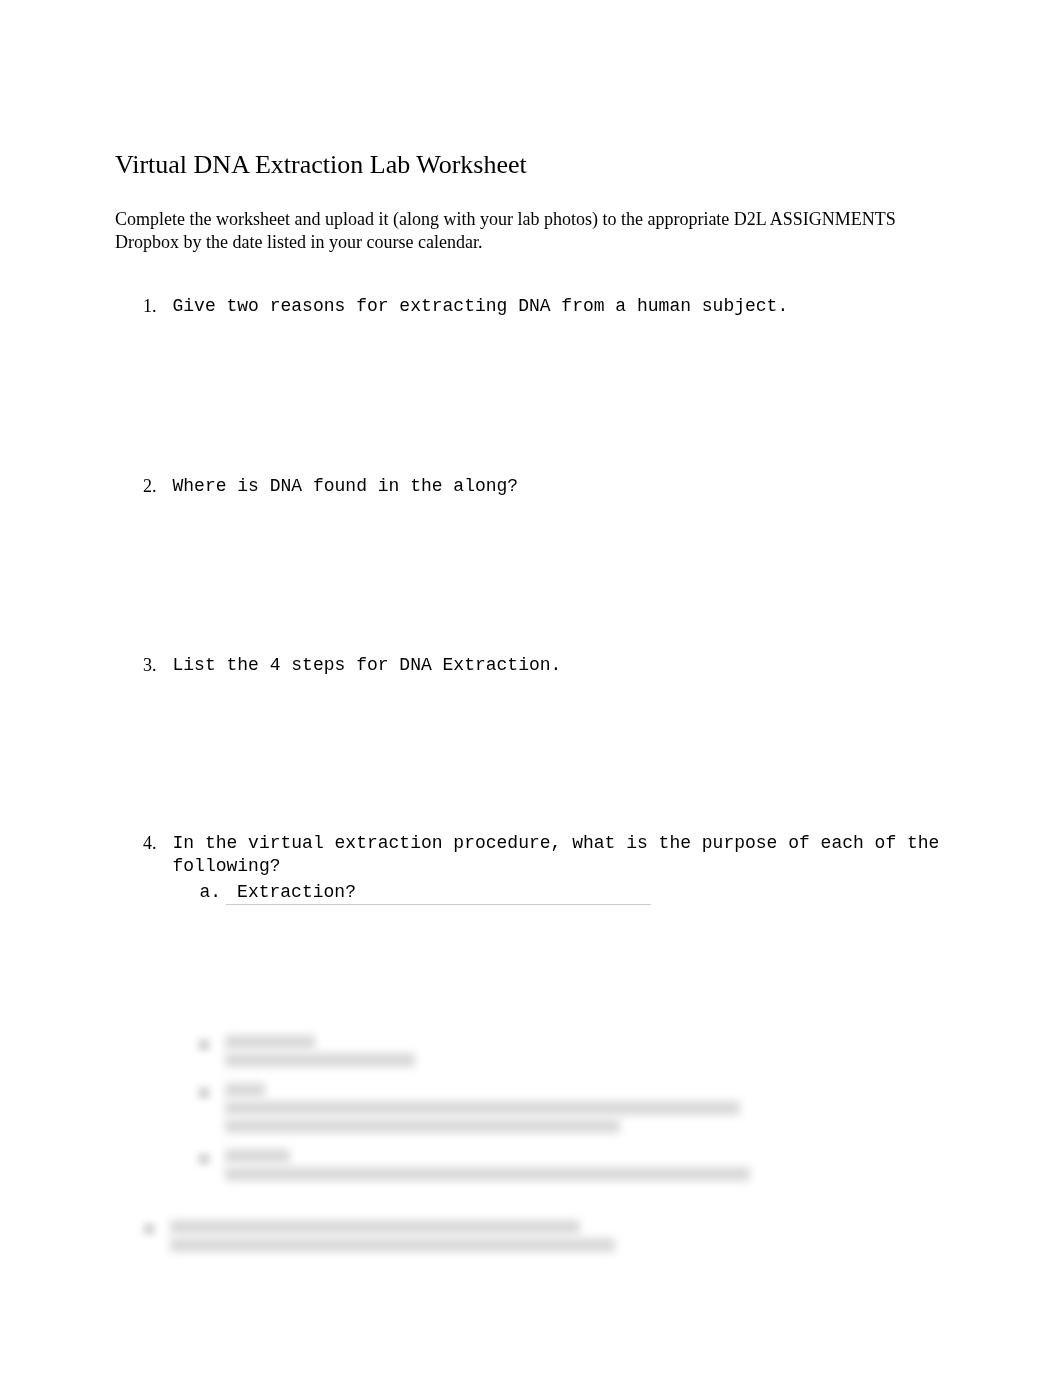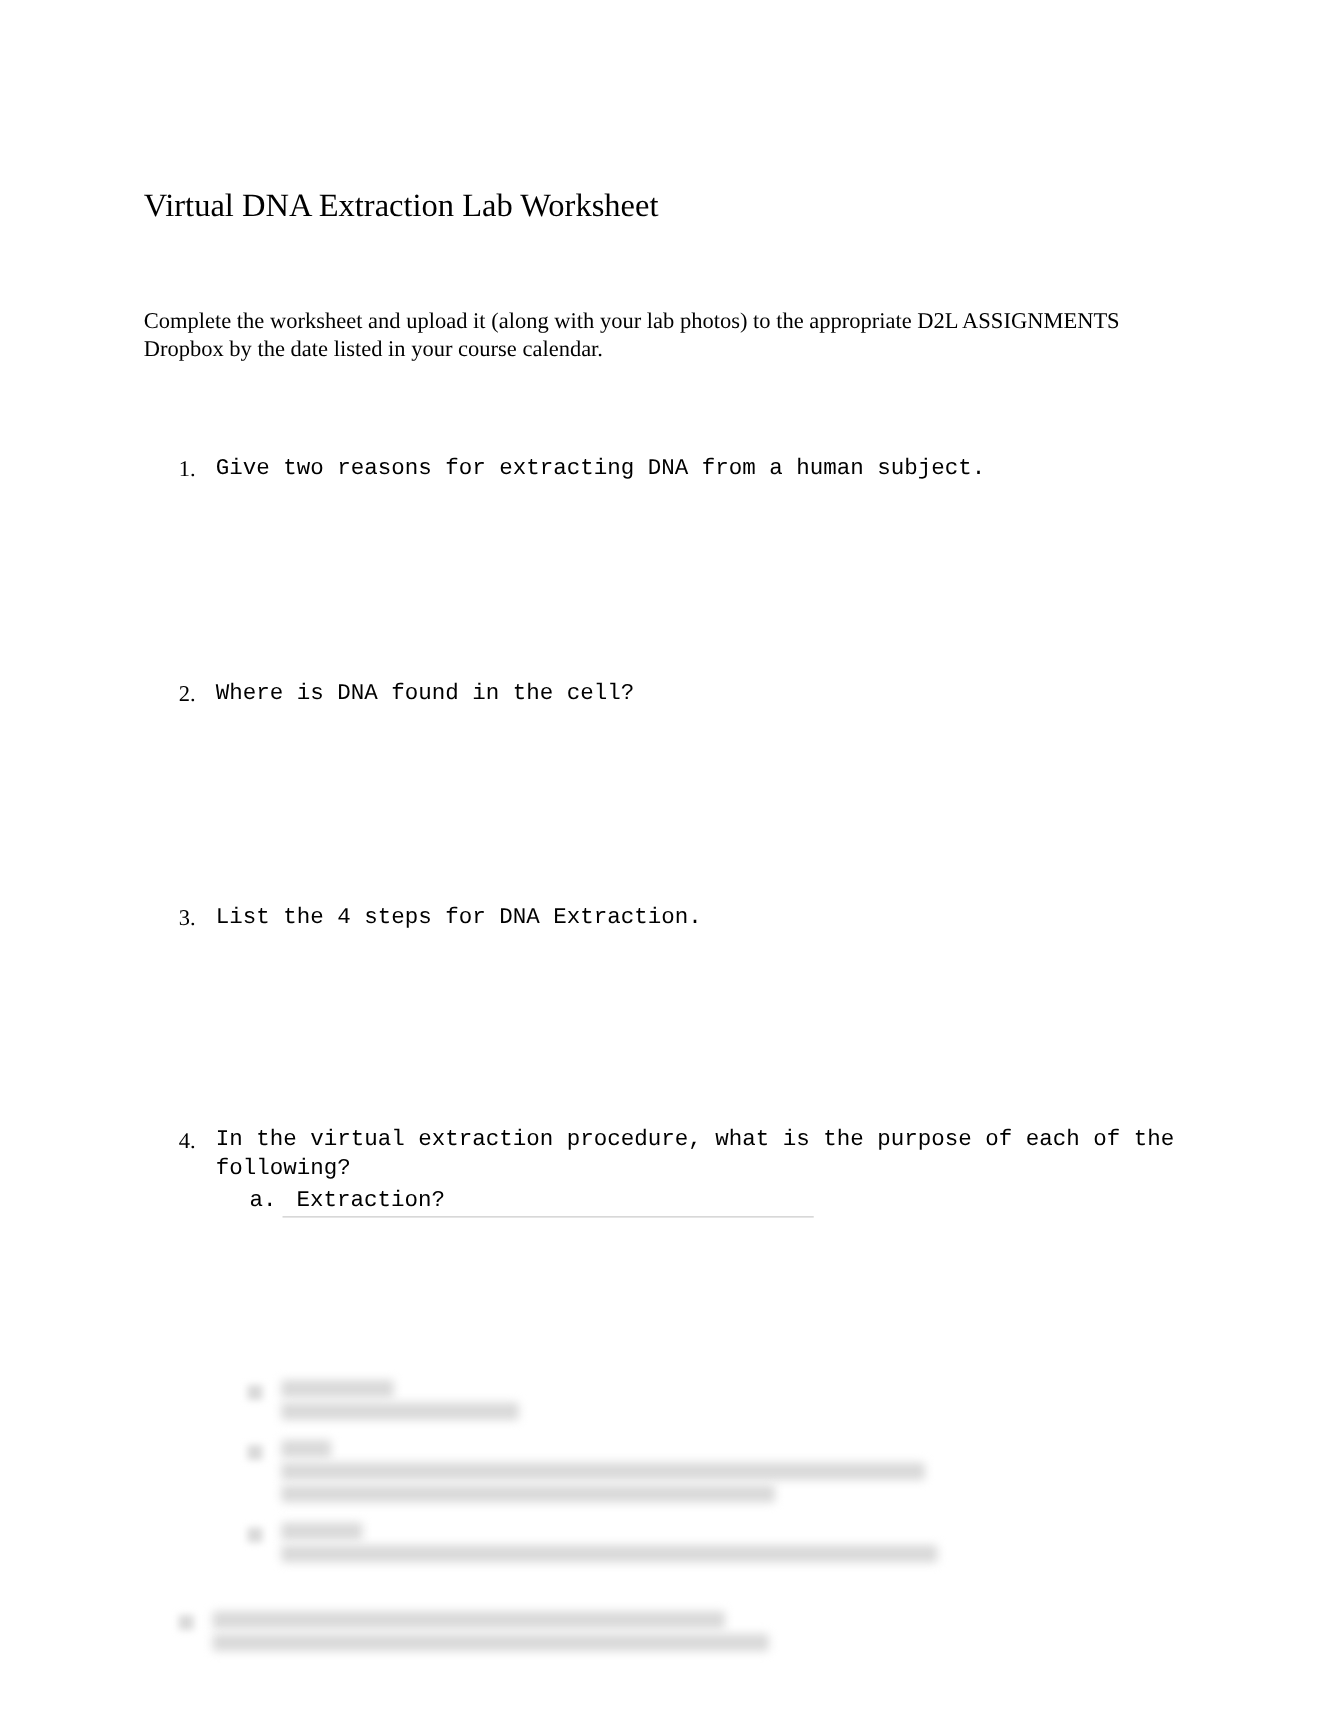--- a/index.html
+++ b/index.html
@@ -13,27 +13,27 @@
       background: #ffffff;
       width: 1062px;
       height: 1377px;
       padding: 150px 115px 0 115px;
       color: #000000;
     }
     
     .title {
       font-size: 26px;
       font-weight: normal;
-      margin-bottom: 65px;
+      margin-bottom: 28px;
     }
     
     .instructions {
       font-size: 18px;
       line-height: 1.3;
-      margin-bottom: 72px;
+      margin-bottom: 40px;
     }
     
     .questions {
       padding-left: 28px;
     }
     
     .question-item {
       display: flex;
       margin-bottom: 0;
       font-size: 18px;
@@ -142,21 +142,21 @@
 
 <div class="questions">
 
   <div class="question-item q1">
     <div class="question-number">1.</div>
     <div class="question-text">Give two reasons for extracting DNA from a human subject.</div>
   </div>
 
   <div class="question-item q2">
     <div class="question-number">2.</div>
-    <div class="question-text">Where is DNA found in the cell?</div>
+    <div class="question-text">Where is DNA found in the along?</div>
   </div>
 
   <div class="question-item q3">
     <div class="question-number">3.</div>
     <div class="question-text">List the 4 steps for DNA Extraction.</div>
   </div>
 
   <div class="question-item q4">
     <div class="question-number">4.</div>
     <div class="question-text">

